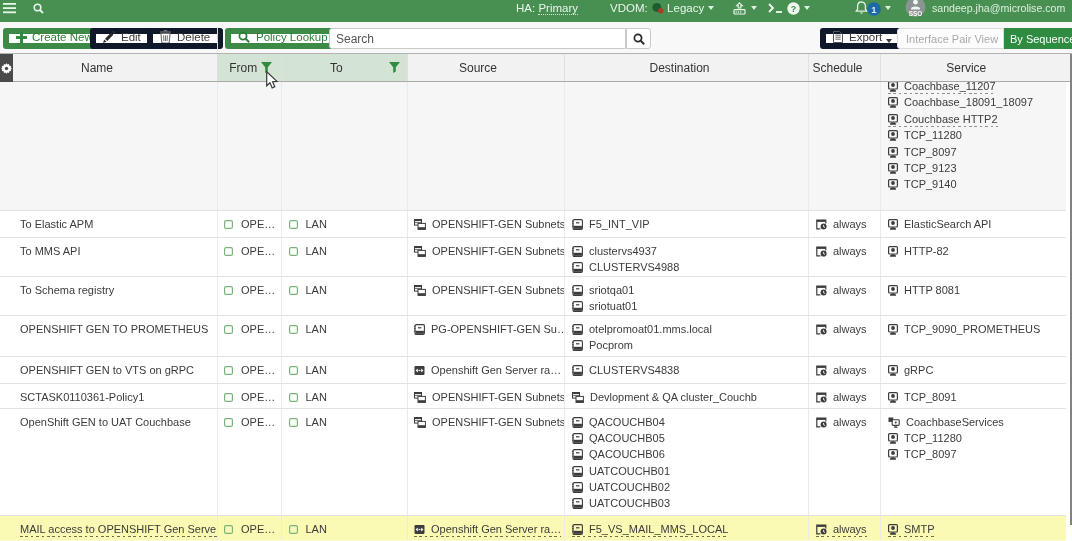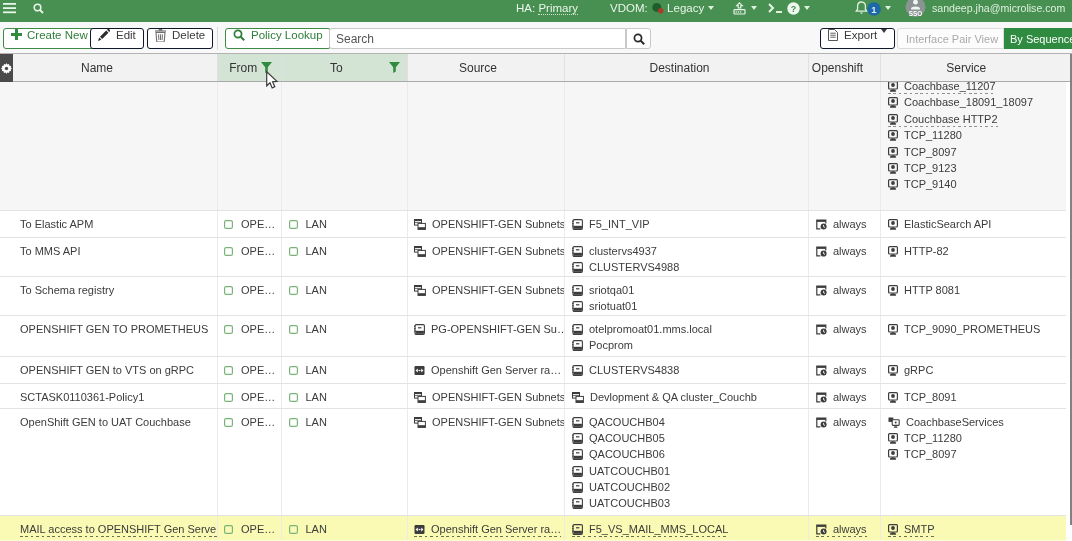--- a/index.html
+++ b/index.html
@@ -10,22 +10,22 @@
 
 #topbar { position:absolute; left:0; top:0; width:1072px; height:22px;
   background:#488f52; color:#eaf6ea; font-size:11.5px; }
 #topbar .it { position:absolute; top:0; height:16px; display:flex; align-items:center; }
 .caret { display:inline-block; width:0; height:0; border-left:3.5px solid transparent;
   border-right:3.5px solid transparent; border-top:4px solid #dff0df; margin-left:4px; }
 
 
 #toolbar { position:absolute; left:0; top:22px; width:1072px; height:32px;
   background:#f7f8f7; border-bottom:1px solid #e4e4e4; }
-.btn { position:absolute; top:6px; height:21px; background:#fff; border:1px solid #0f172a;
-  border-radius:3px; font-size:11.5px; color:#3a3a3a; display:flex; align-items:flex-start;
+.btn { position:absolute; top:6px; height:21px; background:#fff; border:6px solid #0f172a;
+  border-radius:3px; font-size:11.5px; color:#3a3a3a; display:flex; align-items:flex-end;
   padding:0 7px; white-space:nowrap; }
 .btn.green { border-color:#3d8a46; color:#2e7d38; }
 #searchbox { position:absolute; left:329px; top:6px; width:297px; height:21px;
   border:1px solid #c9c9c9; border-radius:3px 0 0 3px; background:#fff; font-size:12px;
   color:#555; display:flex; align-items:center; padding-left:6px; }
 #searchbtn { position:absolute; left:626px; top:6px; width:25px; height:21px;
   border:1px solid #c9c9c9; border-radius:0 3px 3px 0; background:#fff;
   display:flex; align-items:center; justify-content:center; }
 #viewgrp { position:absolute; left:897px; top:6px; height:21px; display:flex; white-space:nowrap; }
 #ipv { border:1px solid #dcdcdc; background:#fcfcfc; color:#a9a9a9; font-size:11px;
@@ -201,21 +201,21 @@
           <path d="M0 0 H11 L6.8 5.2 V9.5 L4.2 11 V5.2 Z" fill="#2e8b40"></path>
         </svg>
   </div>
   <div class="hc hgreen" style="left:281.5px; width:126.5px; padding-right:16px;">To
     <svg width="11" height="11" viewBox="0 0 11 11" style="position:absolute; right:7px; top:8px;">
           <path d="M0 0 H11 L6.8 5.2 V9.5 L4.2 11 V5.2 Z" fill="#2e8b40"></path>
         </svg>
   </div>
   <div class="hc" style="left:408px; width:157px; padding-right:16px;">Source</div>
   <div class="hc" style="left:565px; width:244px; padding-right:14px;">Destination</div>
-  <div class="hc" style="left:809px; width:72px; padding-right:14px;">Openshift</div>
+  <div class="hc" style="left:809px; width:72px; padding-right:14px;">Schedule</div>
   <div class="hc" style="left:881px; width:185.5px; padding-right:14px;">Service</div>
   <div style="position:absolute; left:1066px; top:0; width:6px; height:27px; background:#f2f2f2;"></div>
 </div>
 
 <div id="tbody">
       <div class="row" style="height:128.5px; background:#f6f6f6;">
         <div class="cell c0"></div>
         <div class="cell c1"></div>
         <div class="cell c2"></div>
         <div class="cell c3"></div>

